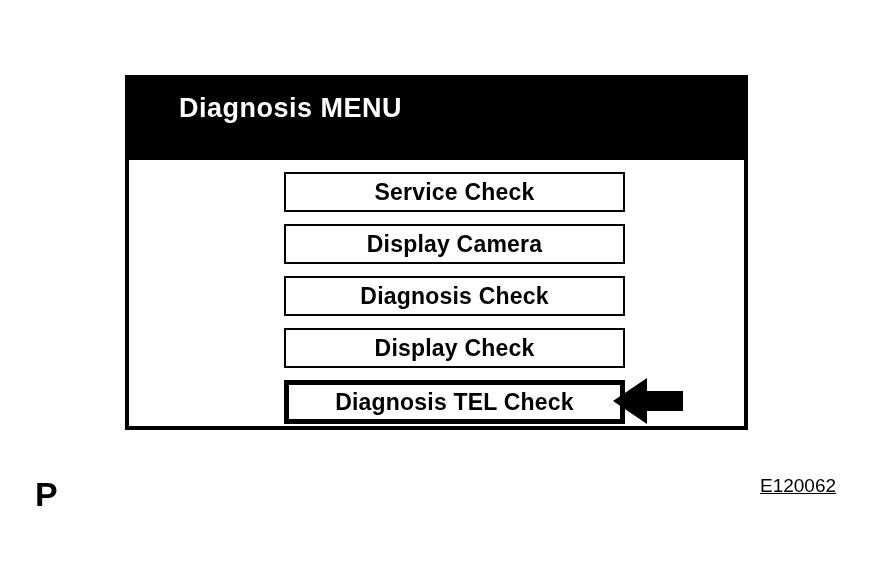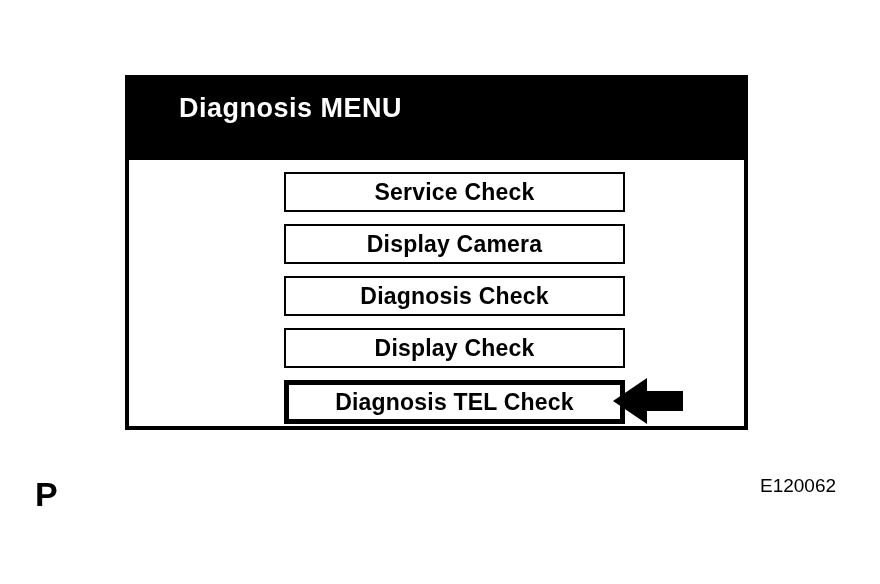--- a/index.html
+++ b/index.html
@@ -105,20 +105,21 @@
     line-height: 1;
   }
   .figure-code {
     position: absolute;
     left: 760px;
     top: 475px;
     font-size: 19px;
     font-weight: normal;
     color: #000000;
     line-height: 1.2;
+    text-decoration: underline;
   }
 </style>
 </head>
 <body>
 
 <div class="figure">
 
   <div class="panel">
 
     <div class="screen-header">

